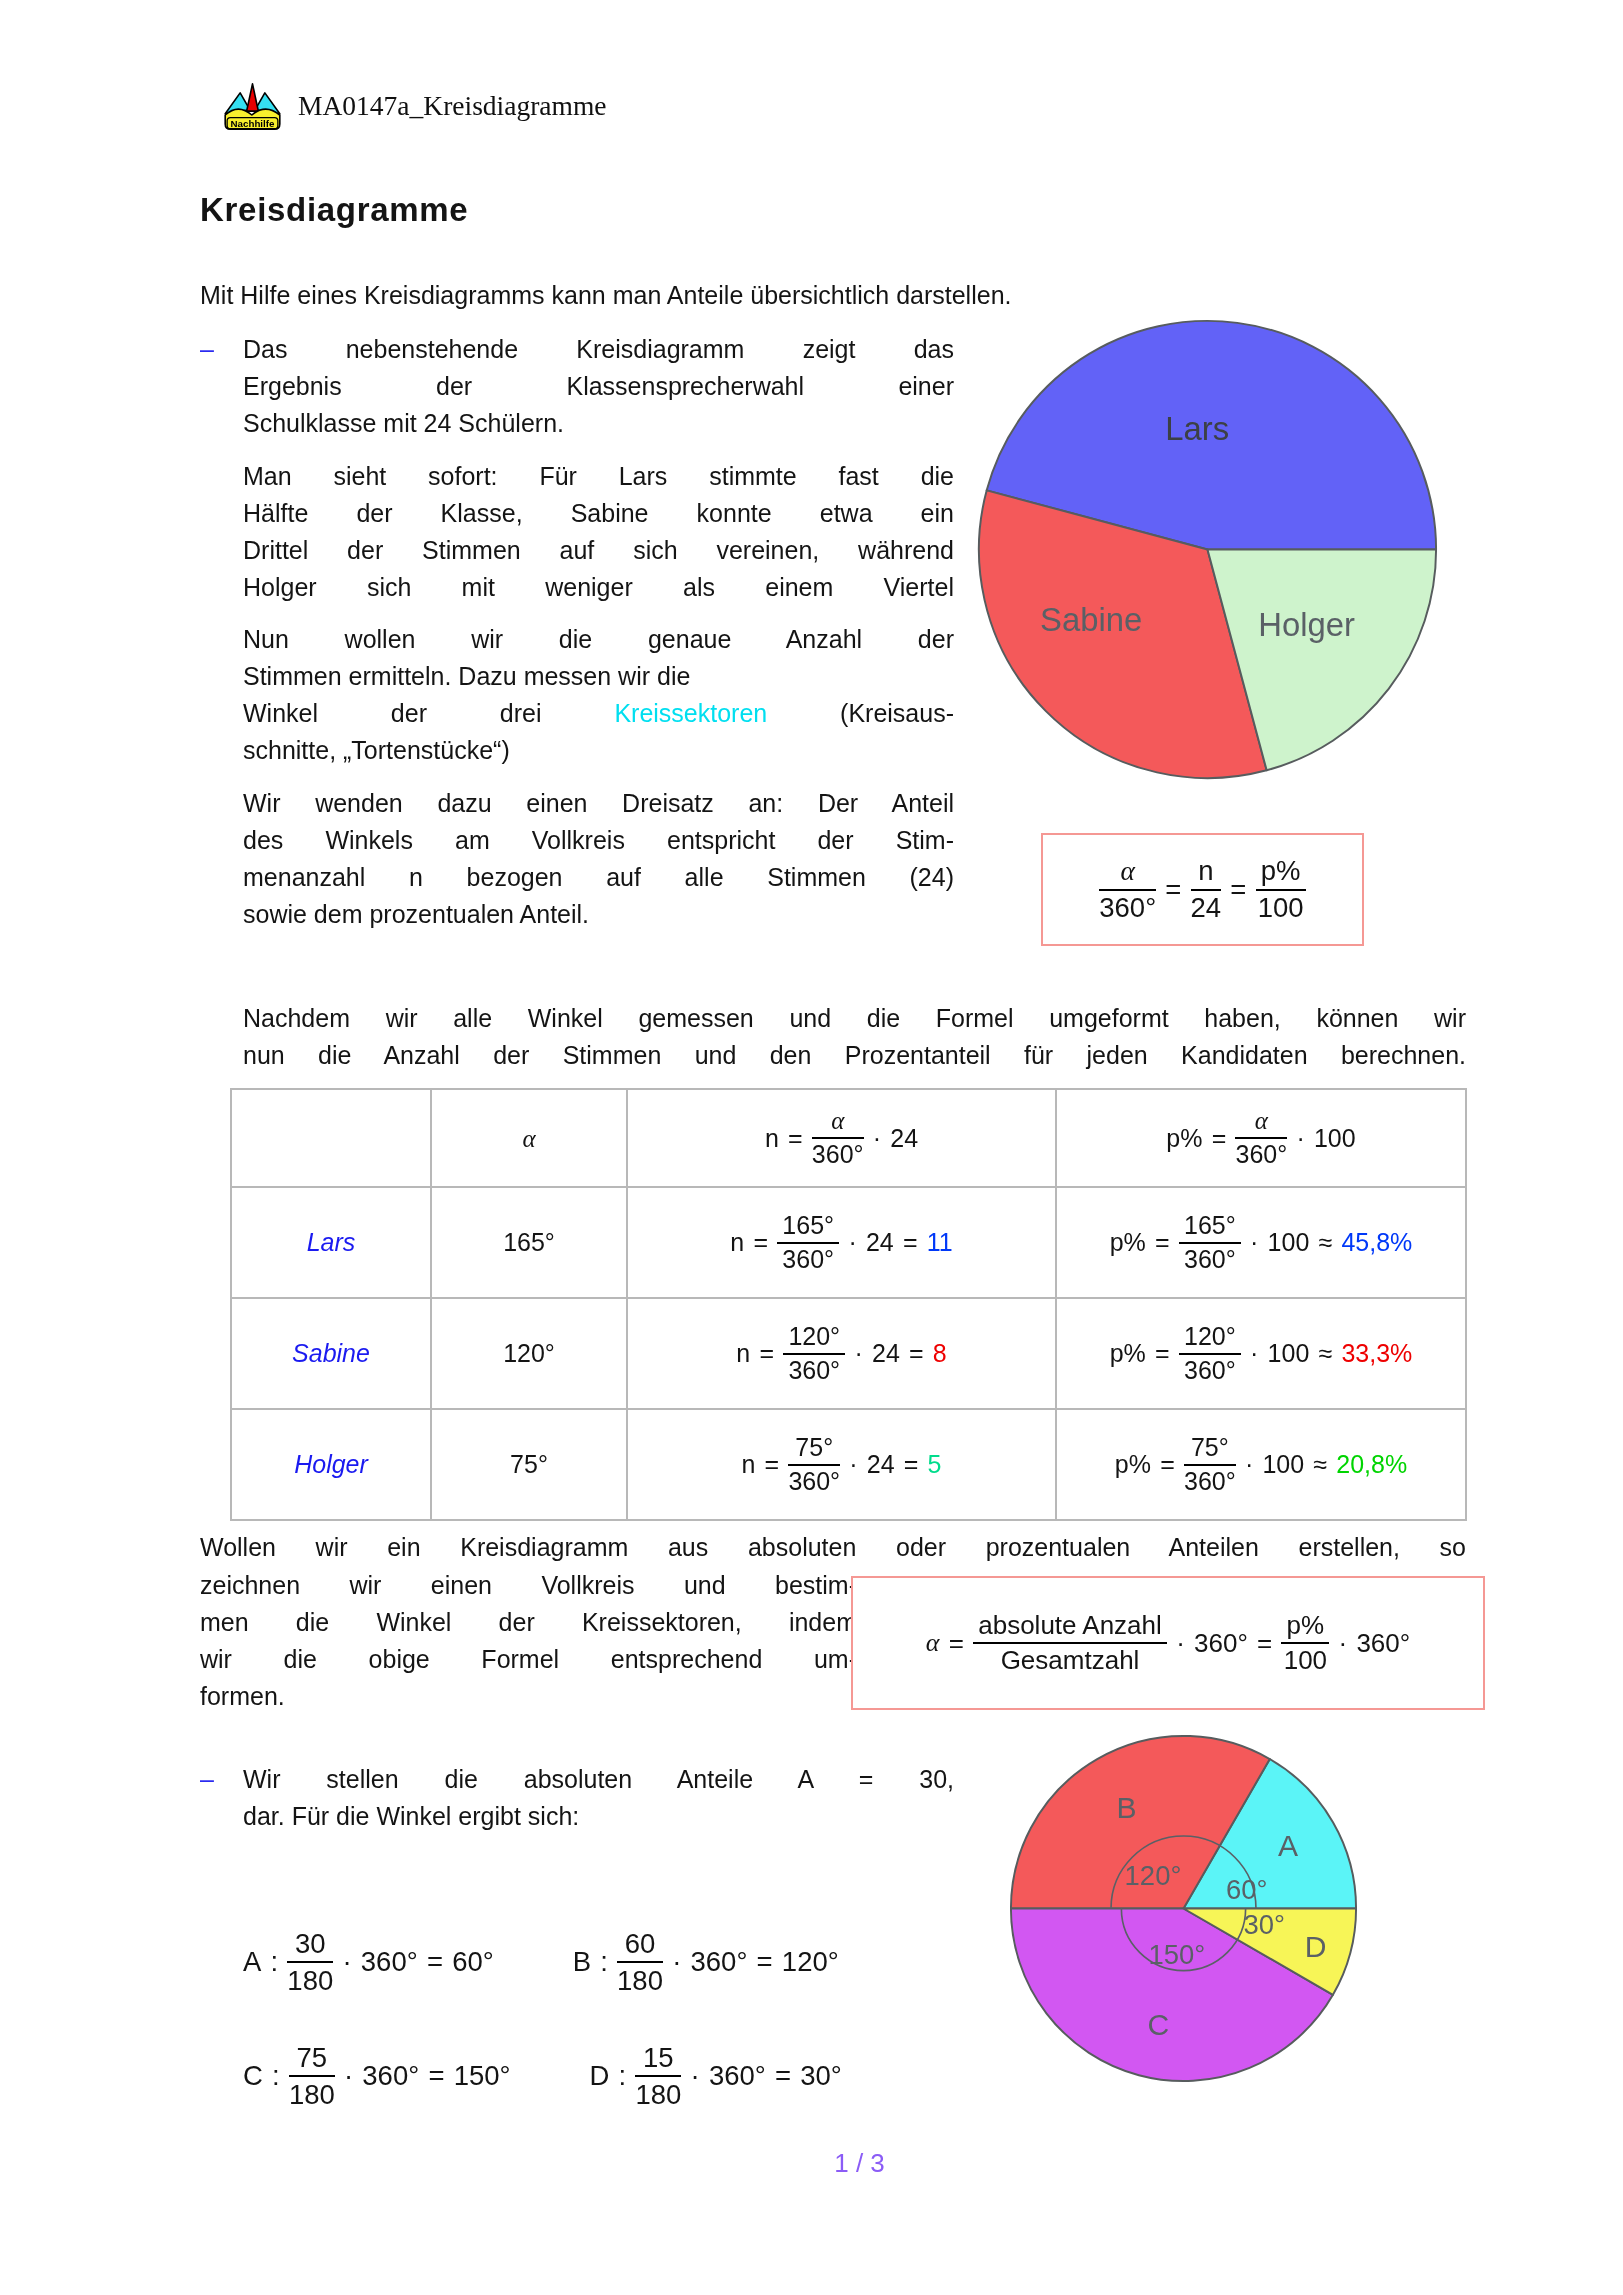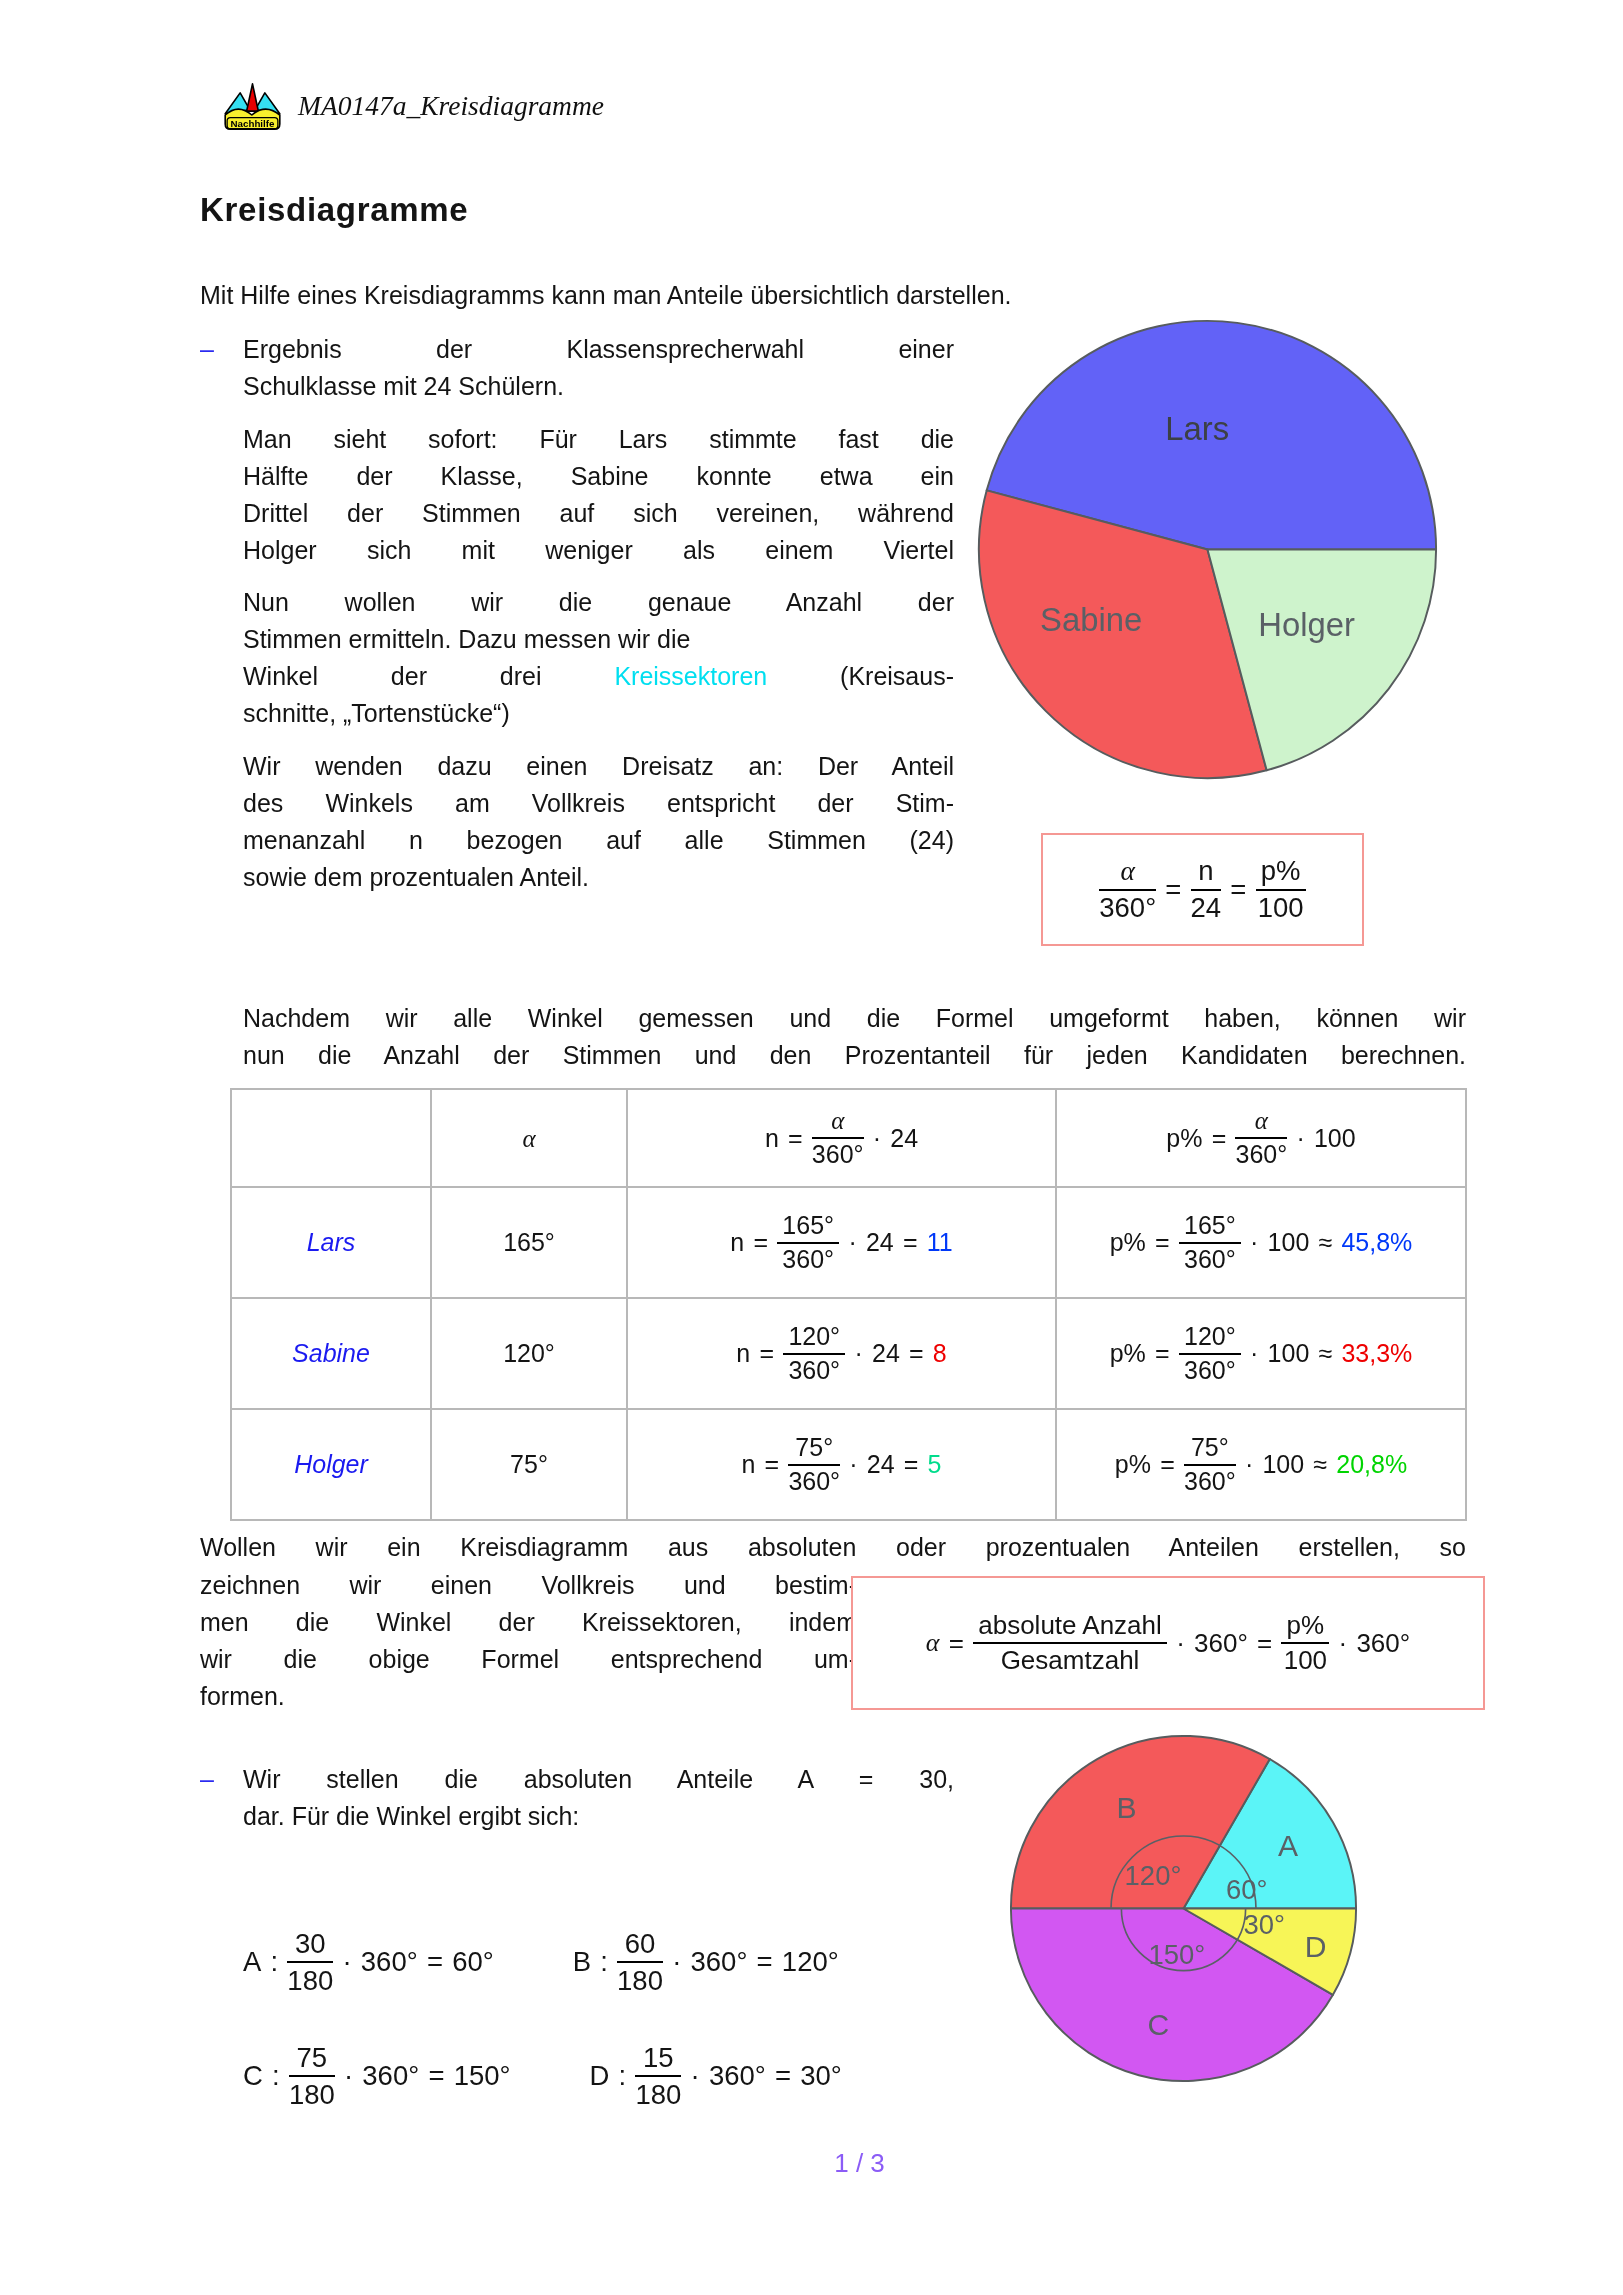--- a/index.html
+++ b/index.html
@@ -2,21 +2,21 @@
 <html style="font-size:10.5px"><head>
 <meta charset="utf-8">
 <style>
   html,body{margin:0;padding:0;background:#ffffff;}
   .page{position:relative;width:1566px;height:2295px;background:#ffffff;overflow:hidden;
         font-family:"Liberation Sans",sans-serif;color:#141414;}
 
   
   .hdr-logo{position:absolute;left:220px;top:79px;width:65px;height:59px;}
   .hdr-title{position:absolute;left:298px;top:90px;font-family:"Liberation Serif",serif;
-             font-style:italic;font-size:27.5px;color:#101010;}
+             font-size:27.5px;color:#101010;}
 
   
   .h1{position:absolute;left:200px;top:191px;font-size:33px;font-weight:bold;letter-spacing:0.7px;}
   .intro{position:absolute;left:200px;top:281px;font-size:25px;}
 
   .textline, .jline, .jlast{font-size:25px;line-height:37px;}
   .jline{text-align:justify;text-align-last:justify;}
   .jlast{text-align:left;}
   .para{margin-bottom:15.7px;}
   .para:last-child{margin-bottom:0;}
@@ -82,20 +82,21 @@
   </svg>
   <div class="hdr-title">MA0147a_Kreisdiagramme</div>
 
   <div class="h1">Kreisdiagramme</div>
   <div class="intro">Mit Hilfe eines Kreisdiagramms kann man Anteile übersichtlich darstellen.</div>
 
   <div class="bullet b1">
     <span class="dash">–</span>
     <div class="btext">
       <div class="para">
+          <div class="jline">Das nebenstehende Kreisdiagramm zeigt das</div>
           <div class="jline">Ergebnis der Klassensprecherwahl einer</div>
           <div class="jlast">Schulklasse mit 24 Schülern.</div>
         </div>
       <div class="para">
           <div class="jline">Man sieht sofort: Für Lars stimmte fast die</div>
           <div class="jline">Hälfte der Klasse, Sabine konnte etwa ein</div>
           <div class="jline">Drittel der Stimmen auf sich vereinen, während</div>
           <div class="jline">Holger sich mit weniger als einem Viertel</div>
         </div>
       <div class="para">

